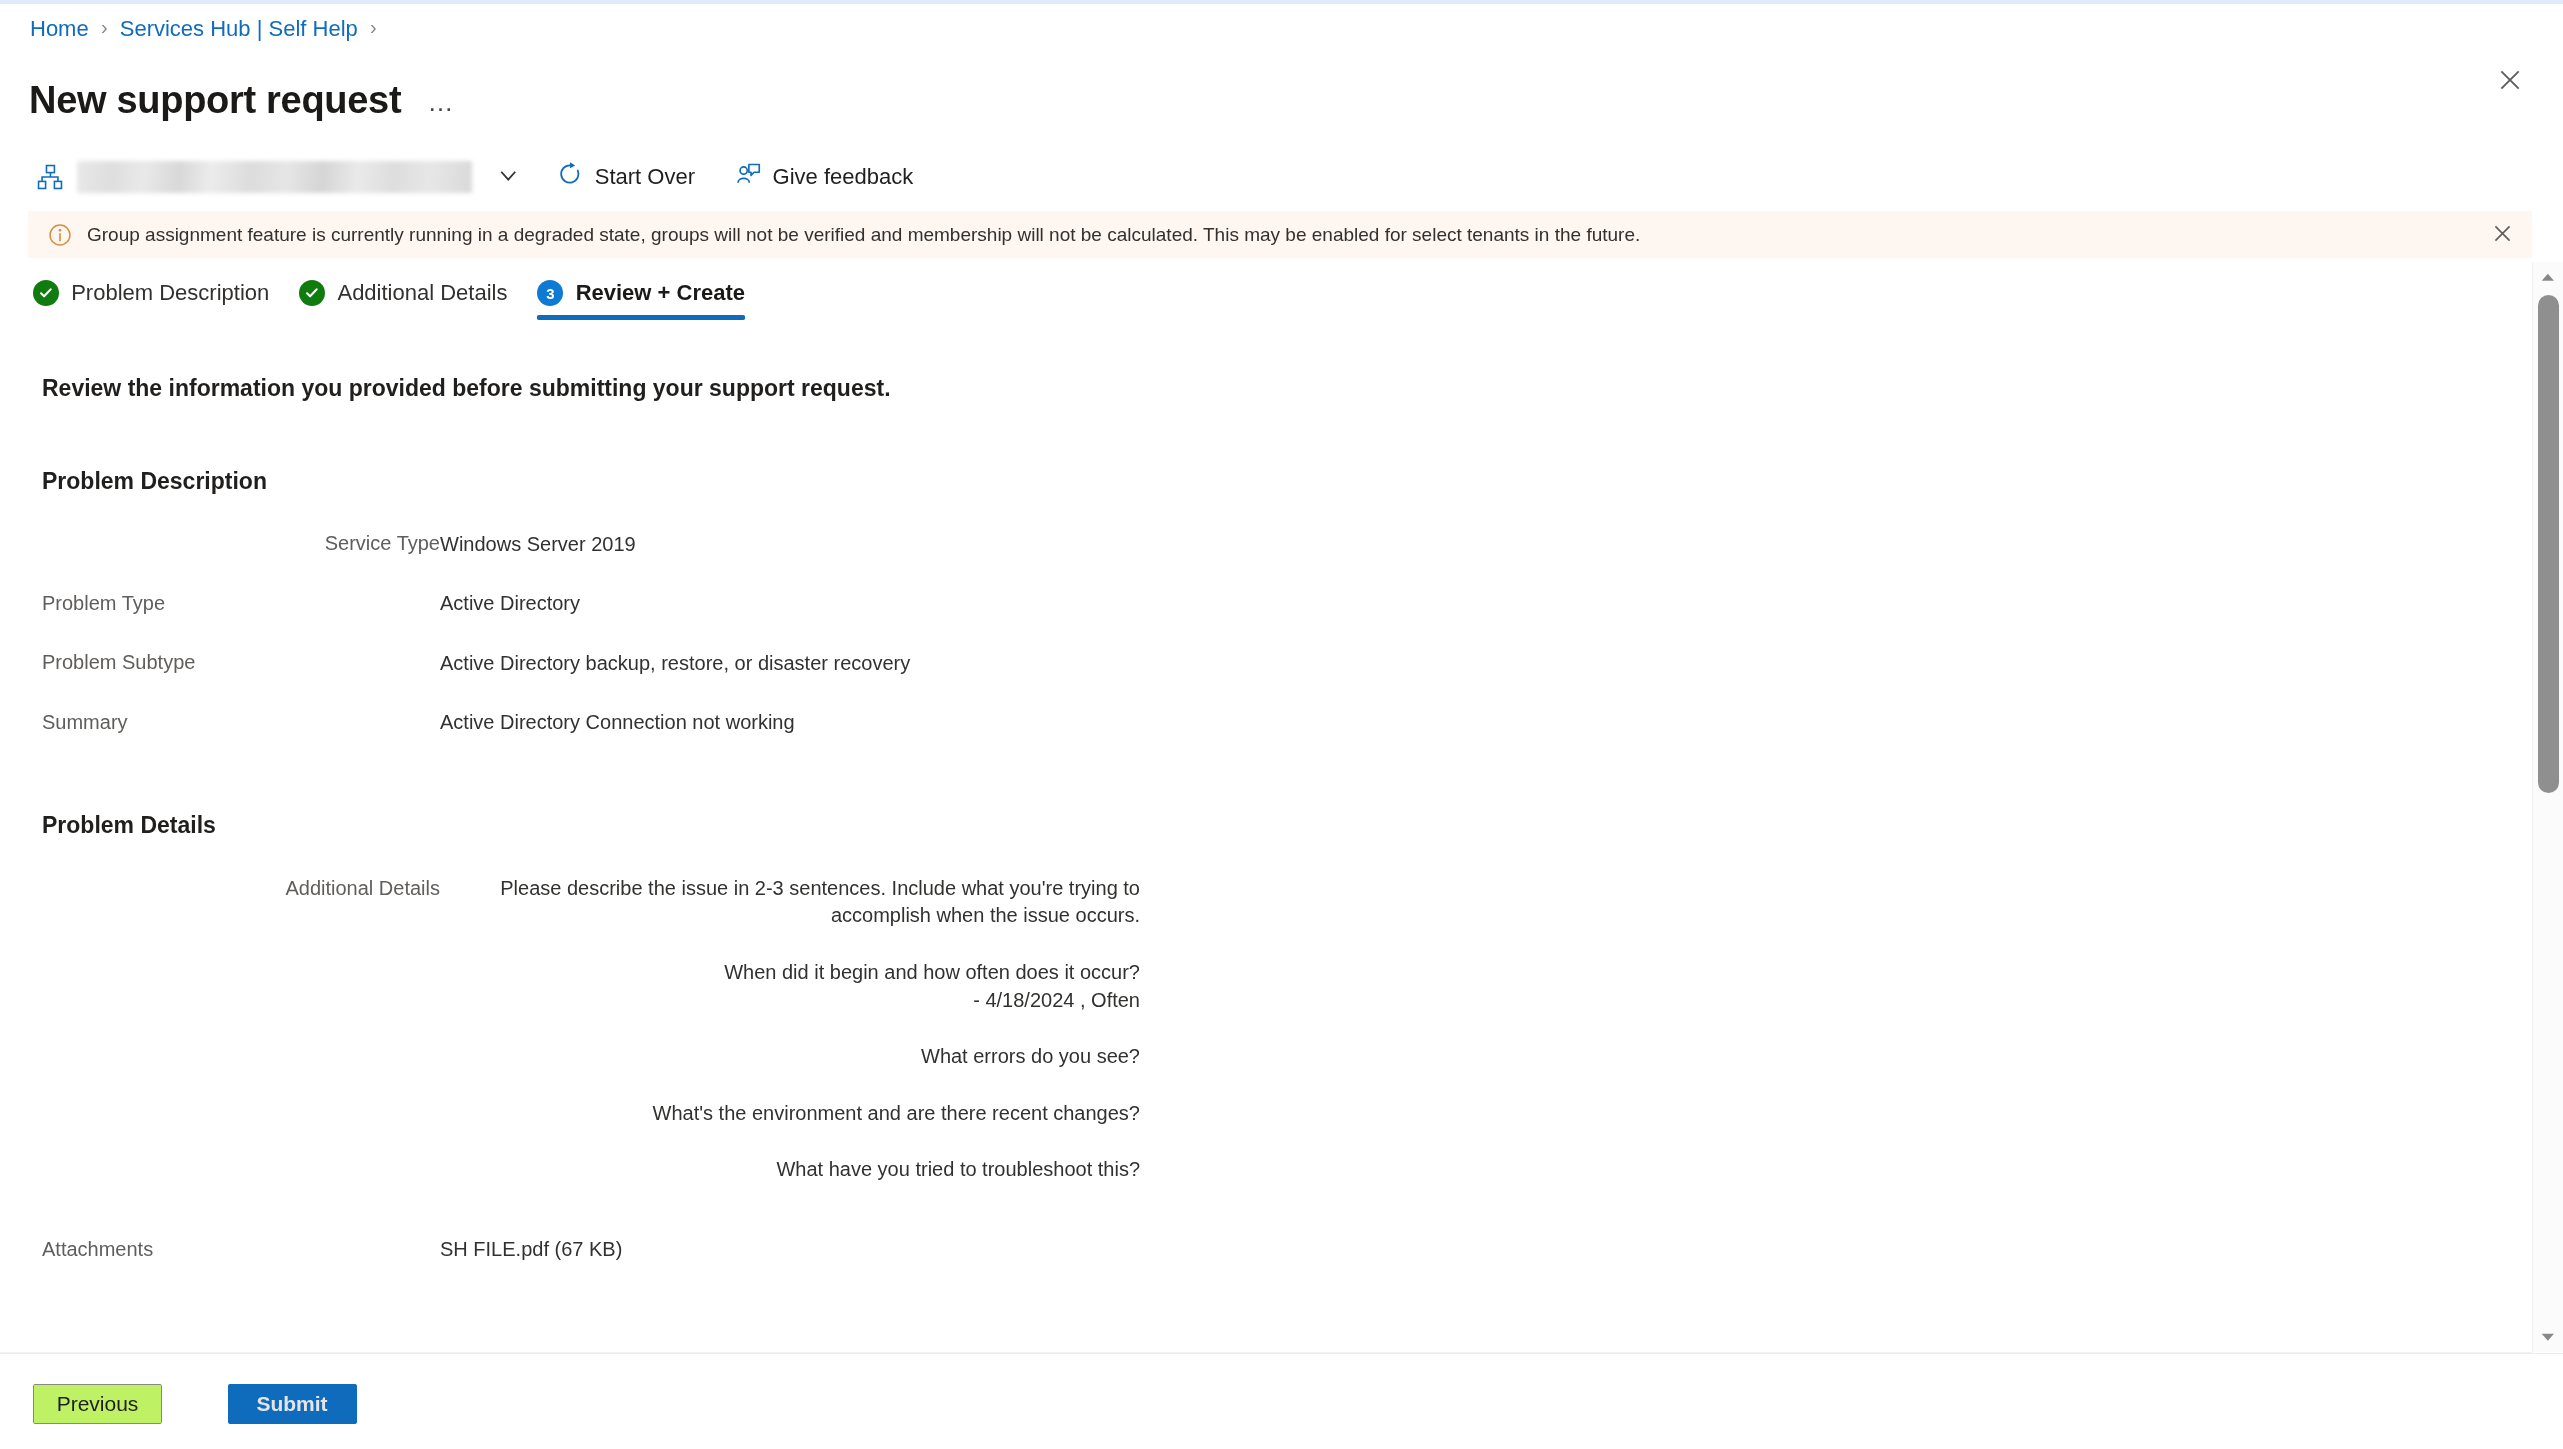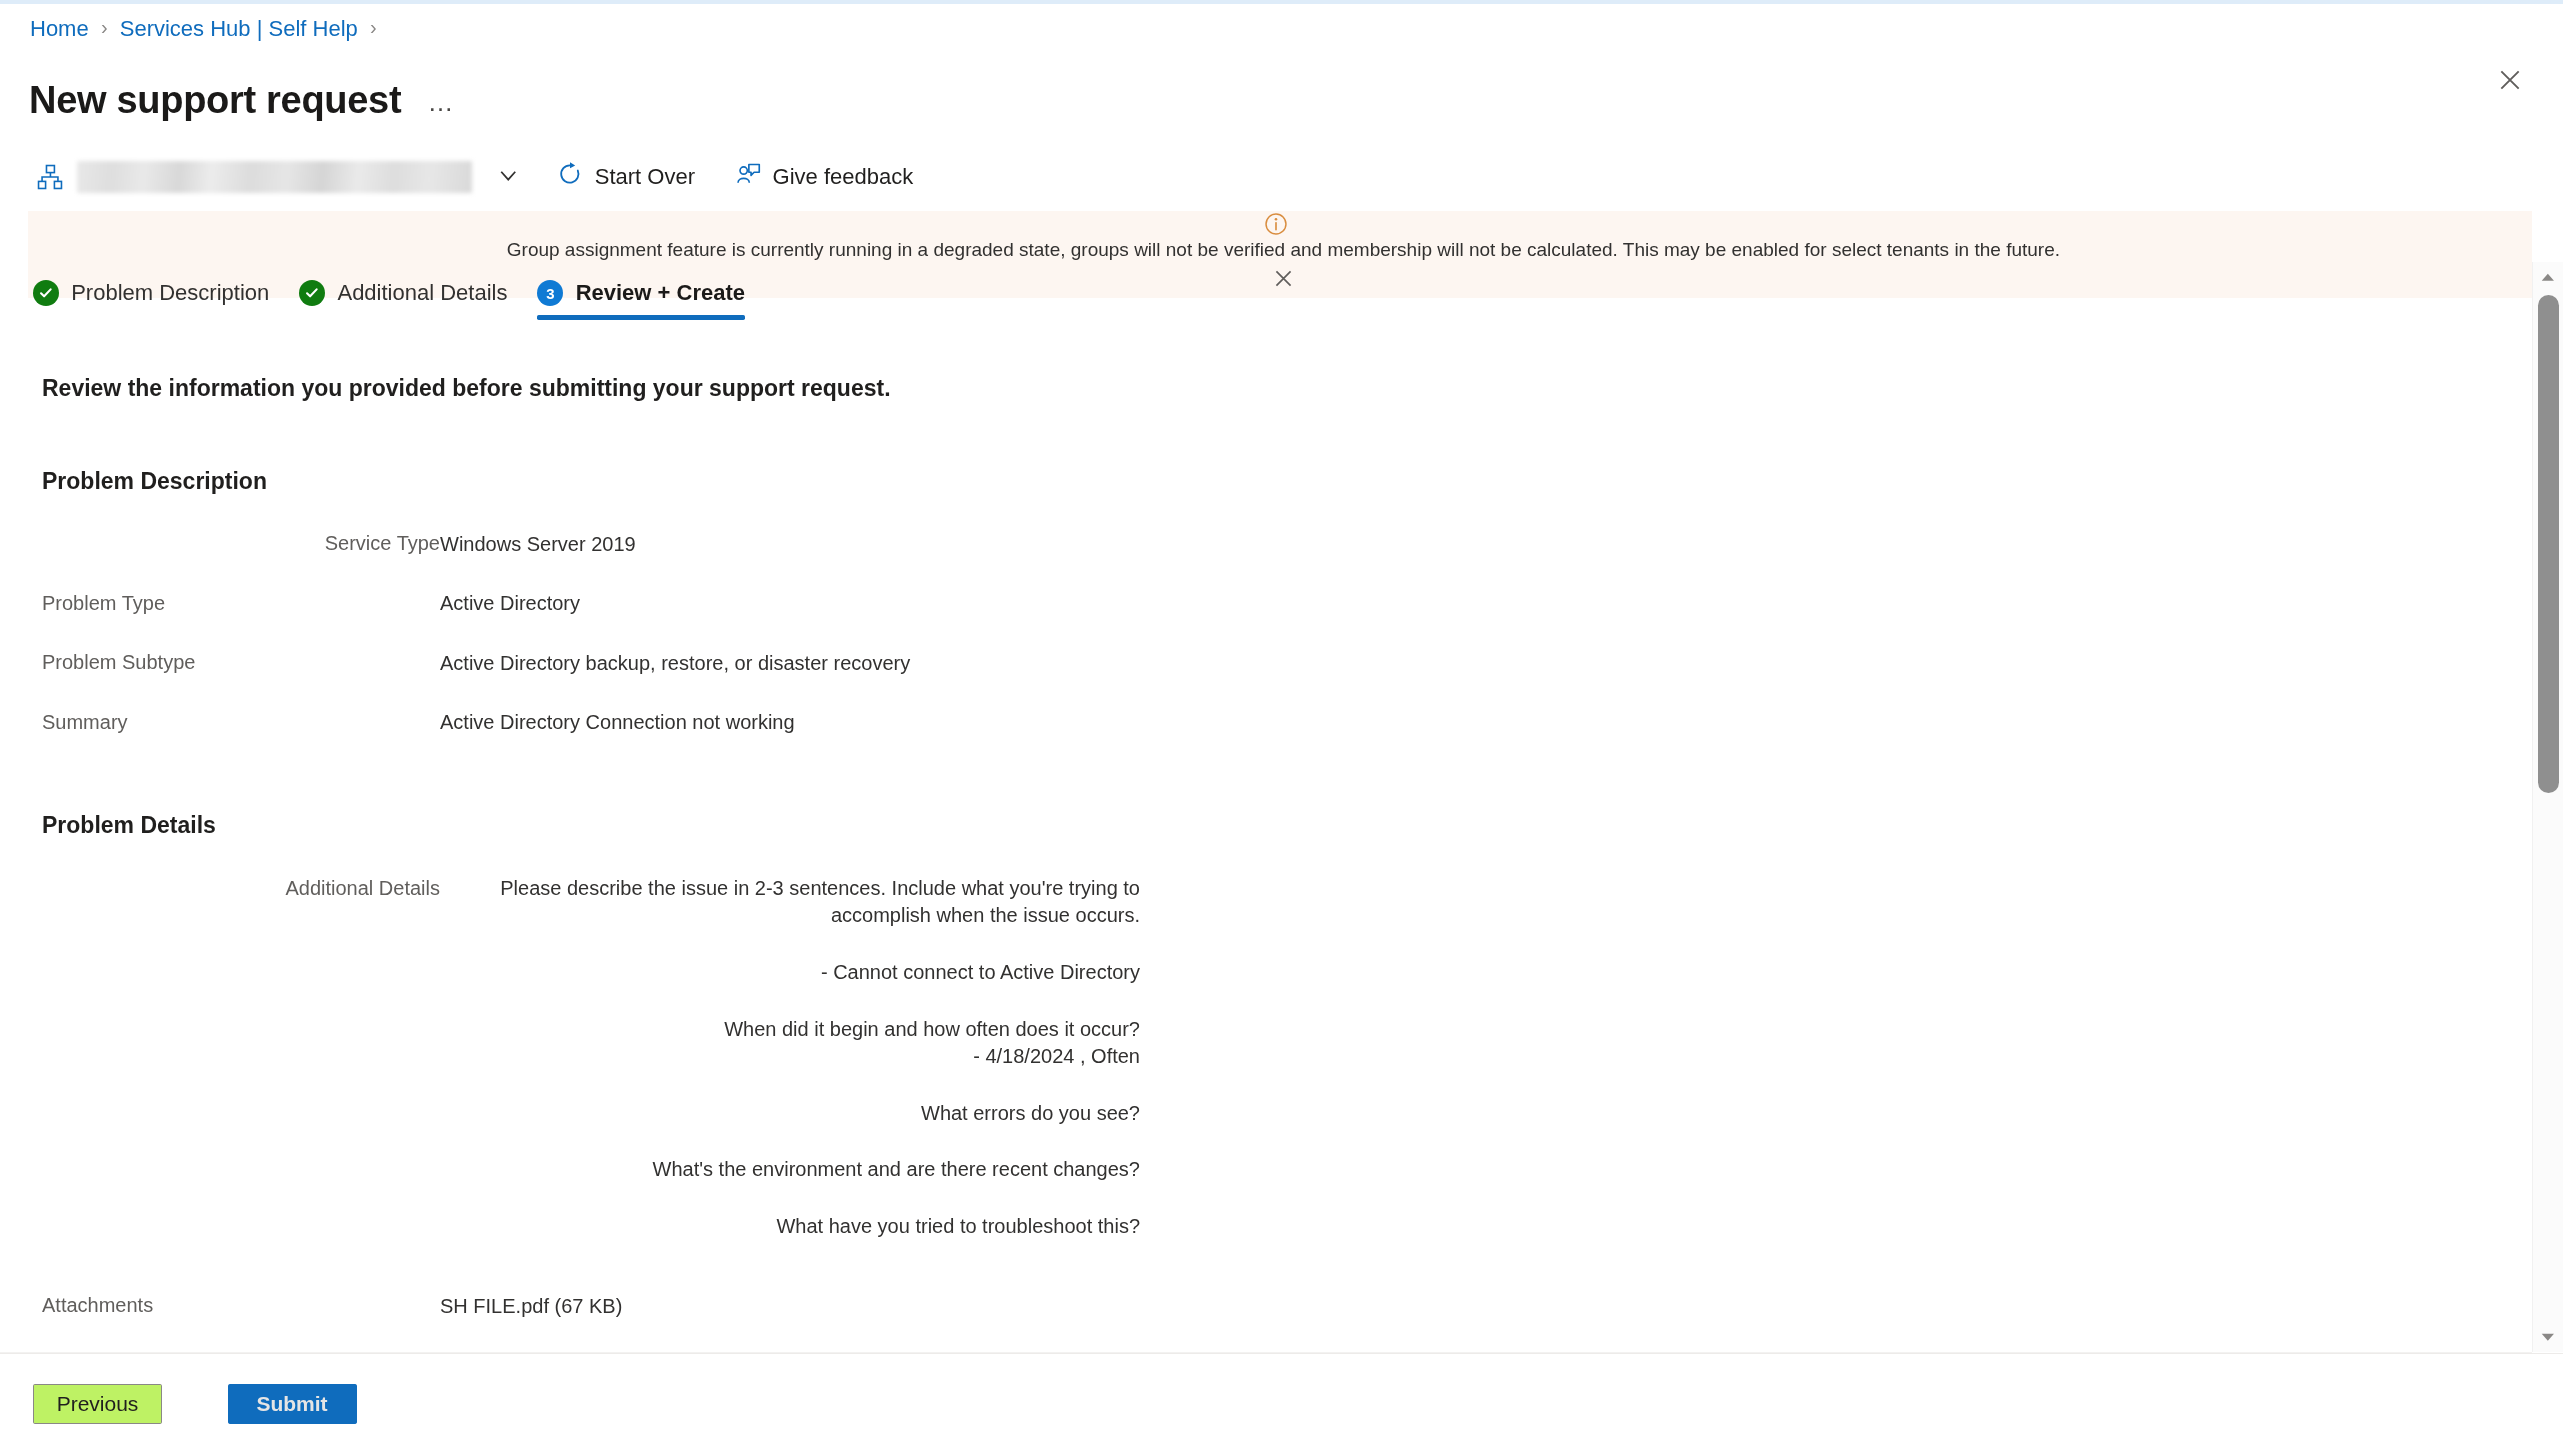--- a/index.html
+++ b/index.html
@@ -121,21 +121,20 @@
 
   
   .msg-bar {
     position: absolute;
     top: 211px; left: 28px;
     width: 2504px;
     min-height: 47px;
     background: #fdf6f1;
     display: flex; align-items: center;
     padding: 0 12.2px 0 19px;
-    flex-direction: column;
   }
   .msg-icon { flex: 0 0 auto; width: 26px; height: 26px; margin-right: 14px; }
   .msg-text {
     flex: 1 1 auto;
     font-size: 19px;
     color: #323130;
     line-height: 1.35;
   }
   .msg-close {
     flex: 0 0 auto;
@@ -435,21 +434,20 @@
       <div class="kv-label">Summary</div>
       <div class="kv-value">Active Directory Connection not working</div>
     </div>
 
     <div class="section-title details">Problem Details</div>
 
     <div class="kv-row first">
       <div class="kv-label">Additional Details</div>
       <div class="kv-value">
         <p>Please describe the issue in 2-3 sentences. Include what you're trying to accomplish when the issue occurs.</p>
-        <p class="gap">- Cannot connect to Active Directory</p>
         <p class="gap" style="white-space:pre-line">When did it begin and how often does it occur?
 - 4/18/2024 , Often</p>
         <p class="gap">What errors do you see?</p>
         <p class="gap">What's the environment and are there recent changes?</p>
         <p class="gap">What have you tried to troubleshoot this?</p>
       </div>
     </div>
 
     <div class="kv-row attachments">
       <div class="kv-label">Attachments</div>

